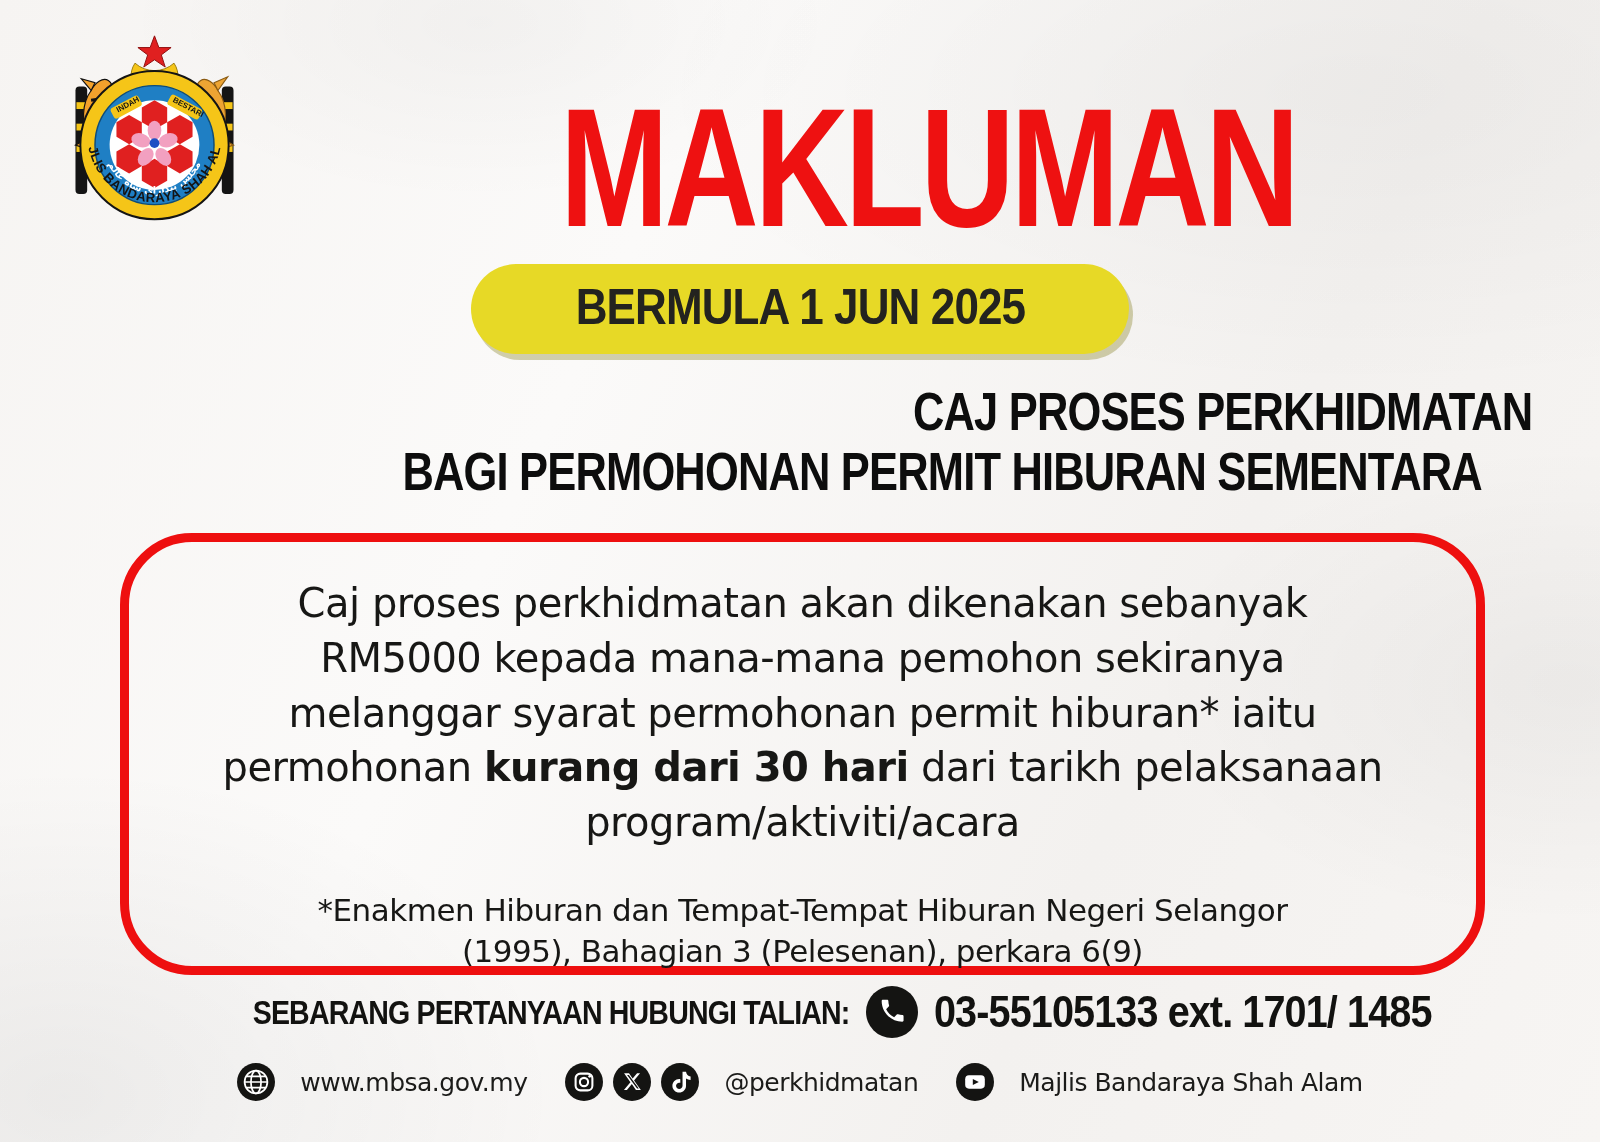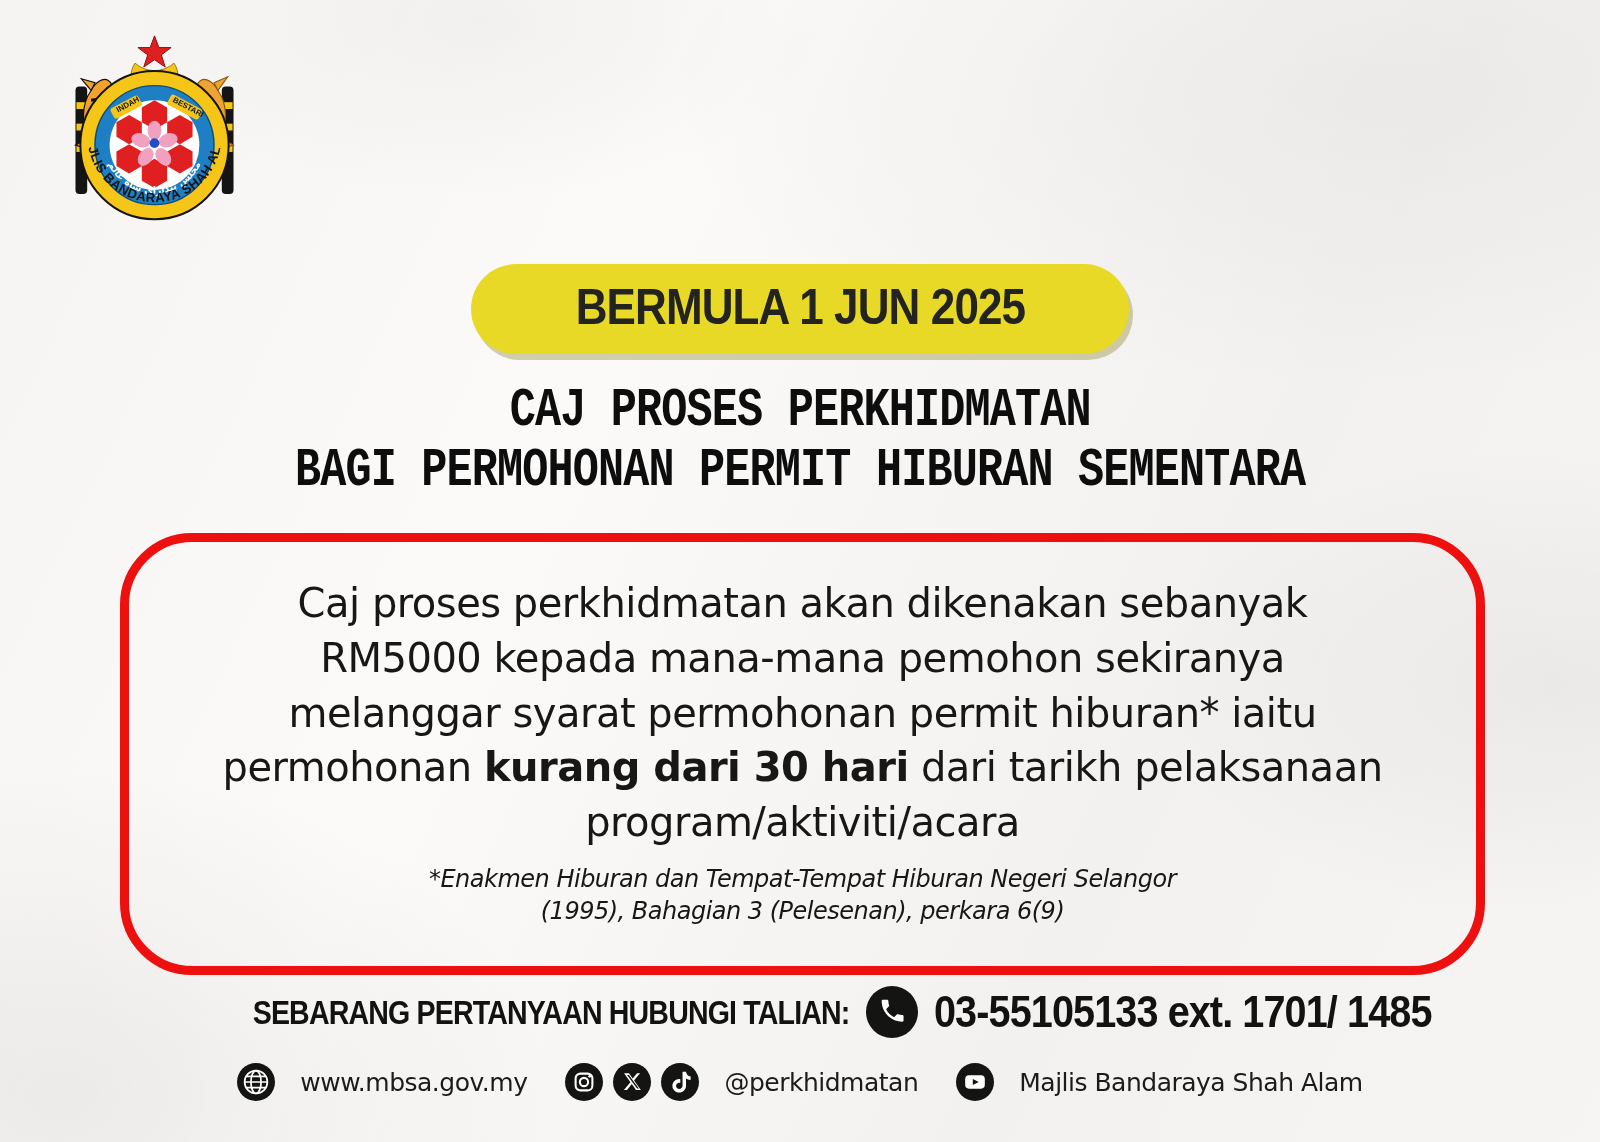--- a/index.html
+++ b/index.html
@@ -73,25 +73,26 @@
 
   
   .subtitle {
     position: absolute;
     top: 382px; left: 0; right: 0;
     text-align: center;
     color: #0d0d0d;
   }
   .subtitle-line {
     display: block;
-    font-family: Liberation Mono, monospace;
+    font-family: Liberation Sans, sans-serif;
     font-weight: 900;
     font-size: 53px;
     line-height: 1.13;
     letter-spacing: -1px;
+    text-align: right;
   }
   .subtitle-line > span {
     display: inline-block;
     transform: scaleX(0.82);
     transform-origin: center;
     white-space: nowrap;
   }
 
   
   .info-box {
@@ -107,27 +108,26 @@
   .info-paragraph {
     margin: 0 auto;
     max-width: 1180px;
     font-size: 40px;
     line-height: 1.37;
     color: #171715;
     letter-spacing: -0.5px;
   }
   .info-paragraph b { font-weight: 700; }
   .info-footnote {
-    margin: 14px auto 0;
+    margin: 40px auto 0;
     max-width: 1180px;
-    font-size: 24px;
+    font-size: 31px;
     line-height: 1.32;
     color: #171715;
     letter-spacing: -0.5px;
-    font-style: italic;
   }
 
   
   .contact-row {
     position: absolute;
     top: 986px; left: 0; right: 0;
     display: flex;
     align-items: center;
     justify-content: center;
     gap: 16px;
@@ -259,20 +259,23 @@
 
       <g font-size="8" font-family="Liberation Sans, sans-serif" font-weight="bold" fill="#141414">
         <rect x="60" y="73" width="32" height="12" rx="3" fill="#f5c518" transform="rotate(-28 76 79)"></rect>
         <text x="66" y="80" transform="rotate(-28 76 79)">INDAH</text>
         <rect x="118" y="73" width="36" height="12" rx="3" fill="#f5c518" transform="rotate(28 136 79)"></rect>
         <text x="122" y="80" transform="rotate(28 136 79)">BESTARI</text>
       </g>
     </svg>
   </div>
 
+  <div class="title-row">
+    <span class="title-text">MAKLUMAN</span>
+  </div>
 
   <div class="badge-row">
     <span class="badge">
       <span class="badge-text">BERMULA 1 JUN 2025</span>
     </span>
   </div>
 
   <div class="subtitle">
     <span class="subtitle-line"><span>CAJ PROSES PERKHIDMATAN</span></span>
     <span class="subtitle-line"><span>BAGI PERMOHONAN PERMIT HIBURAN SEMENTARA</span></span>

